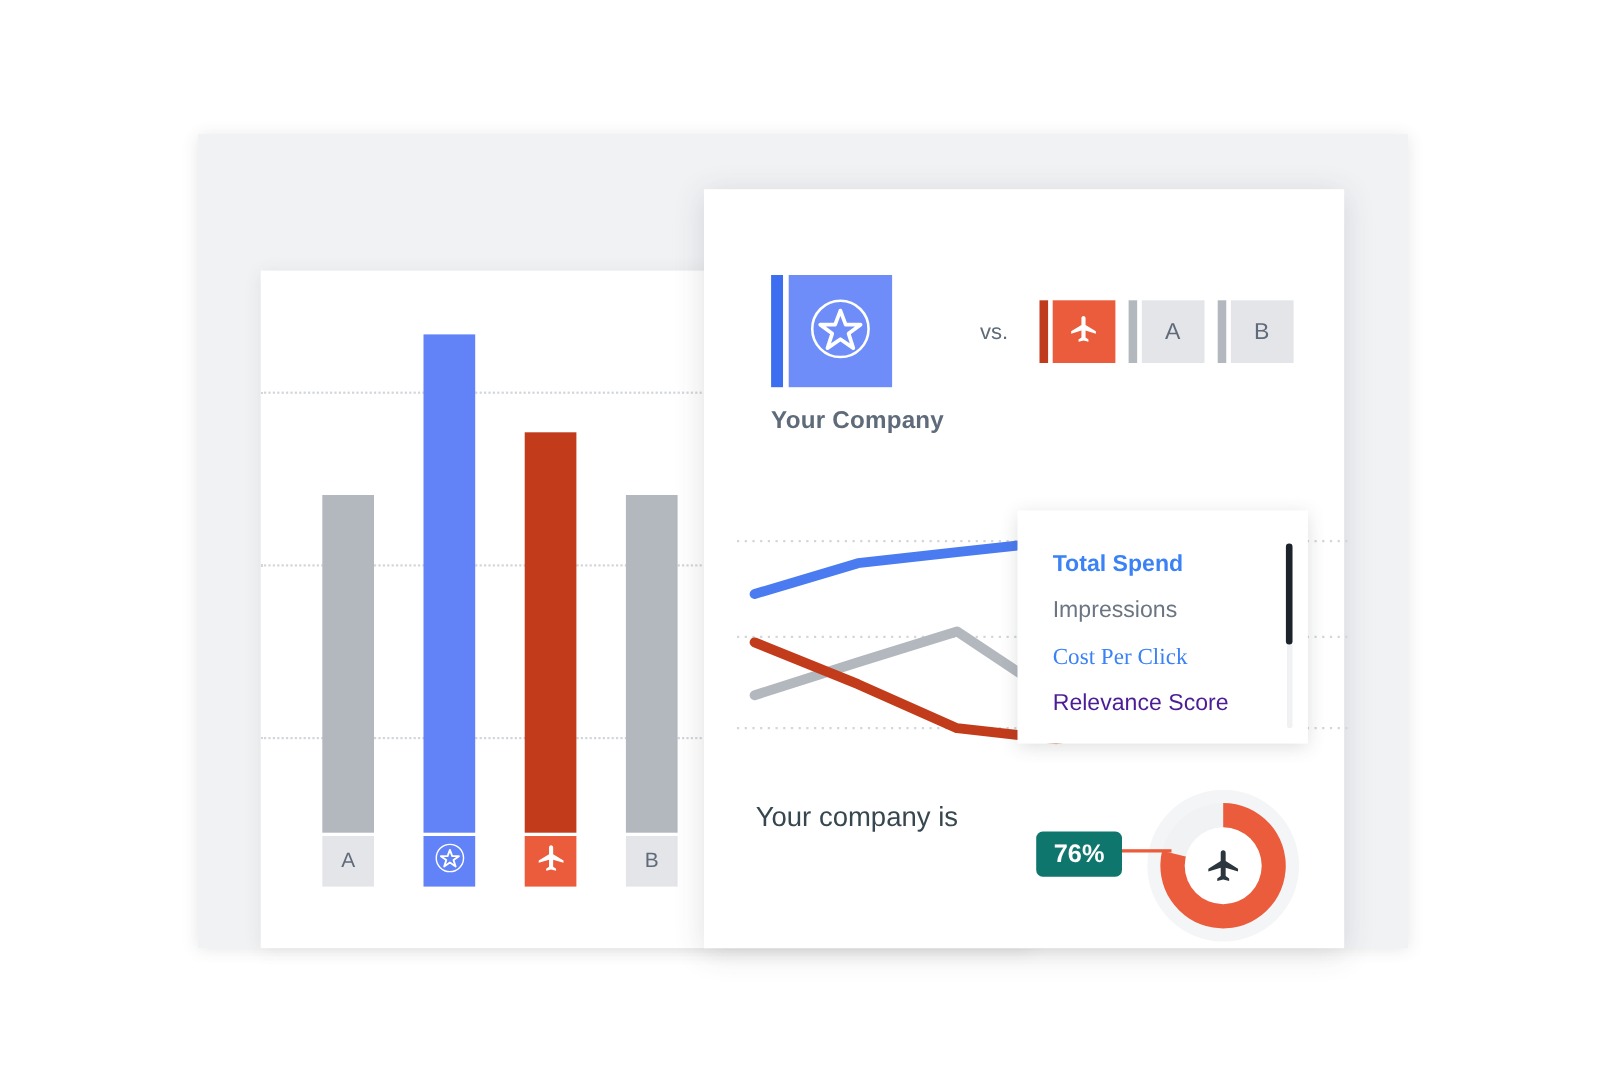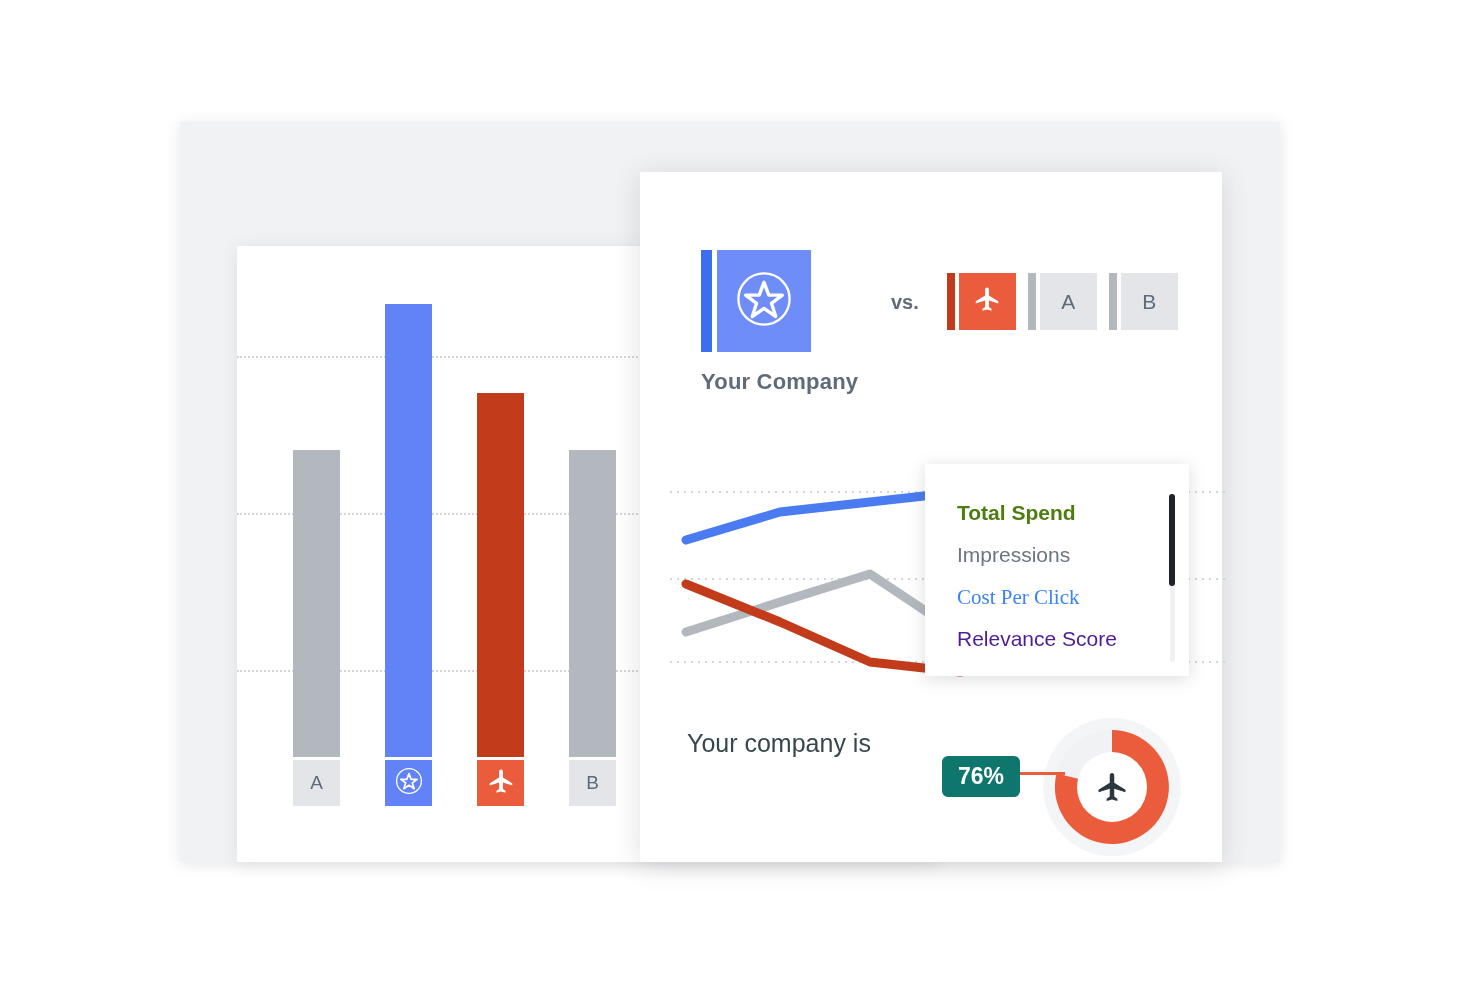--- a/index.html
+++ b/index.html
@@ -120,21 +120,21 @@
     width: 175px;
     font-size: 22px;
     font-weight: bold;
     color: #5f6b7a;
     letter-spacing: .2px;
   }
   .vs-text {
     margin-left: 80px;
     margin-top: 41px;
     font-size: 20px;
-    font-weight: bold;
+    font-weight: normal;
     color: #5f6b7a;
     text-align: center;
   }
   .rival-strip {
     display: flex;
     margin-left: 28px;
     margin-top: 23px;
   }
   .rival-chip { display: flex; margin-right: 12px; }
   .chip-spine { width: 8px; height: 57px; }
@@ -169,21 +169,21 @@
     box-shadow: 0 3px 16px rgba(60,64,72,0.18);
     padding: 28px 0 0 32px;
     box-sizing: border-box;
     overflow: hidden;
   }
   .dd-item {
     font-size: 21px;
     line-height: 42px;
     white-space: nowrap;
   }
-  .dd-item.lv0 { color: #4d7c0f; font-weight: bold; }
+  .dd-item.lv0 { color: #3b82f6; font-weight: bold; }
   .dd-item.lv1 { color: #6b7682; }
   .dd-item.lv2 { color: #3b82f6; font-family: Liberation Serif, serif; }
   .dd-item.lv3 { color: #4c1d95; }
   .dd-scroll-track {
     position: absolute;
     right: 14px;
     top: 30px;
     width: 5px;
     height: 168px;
     background: #f0f1f3;

